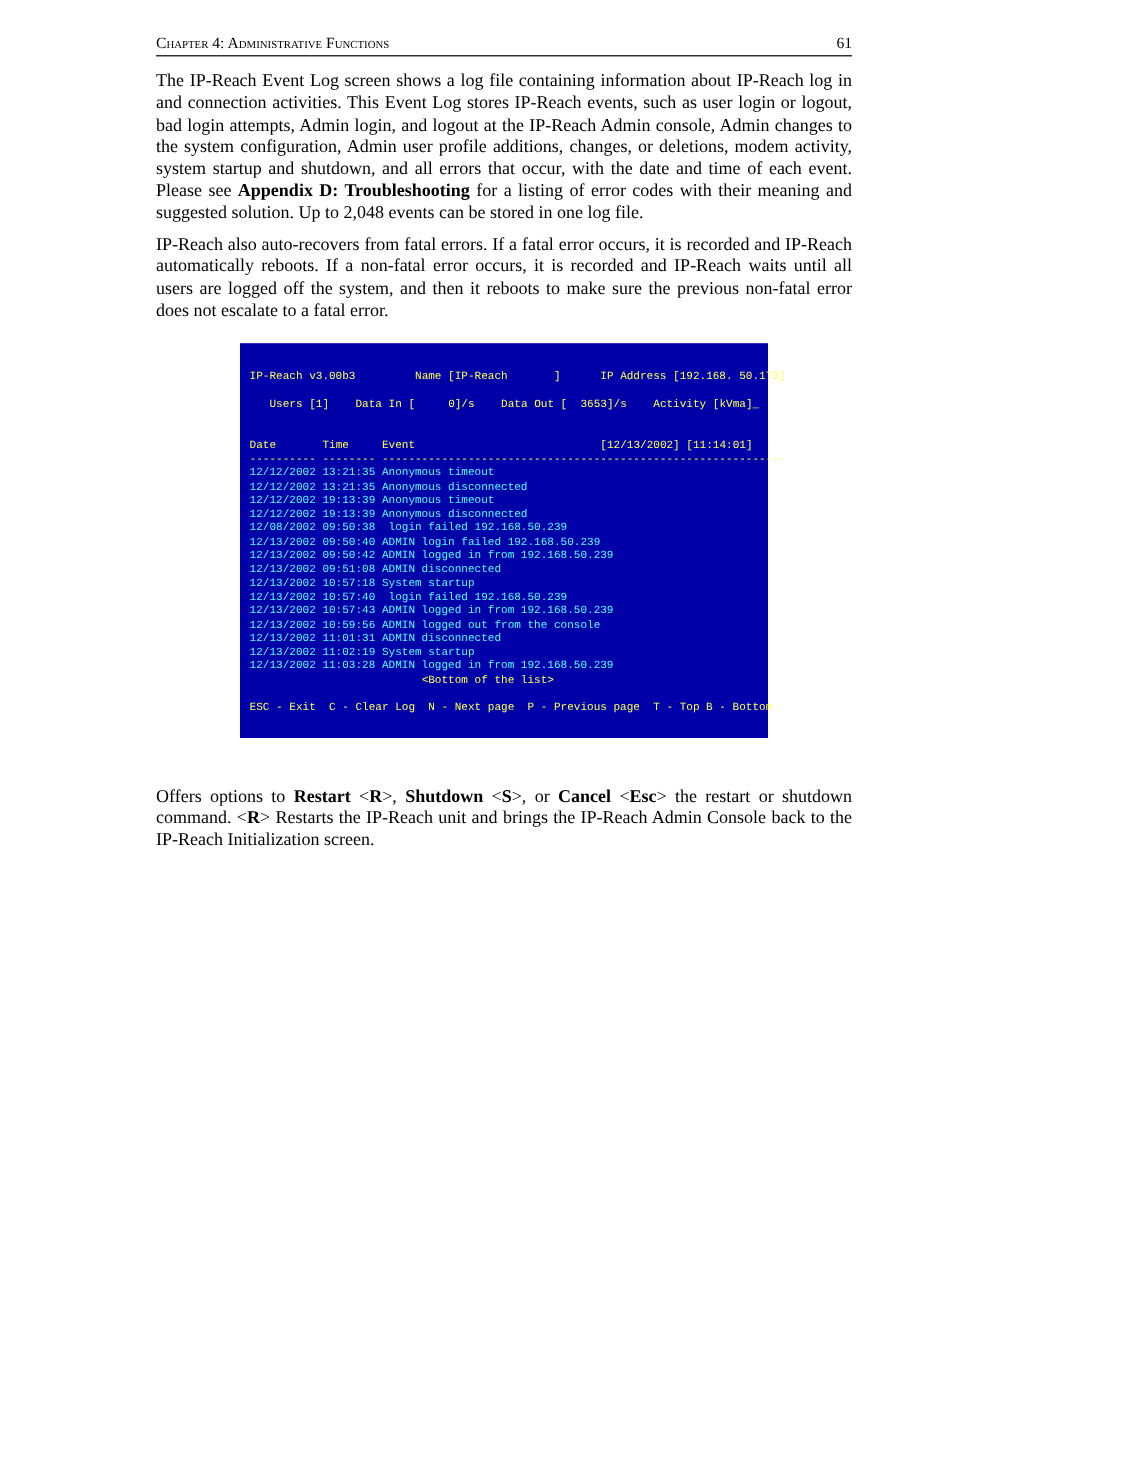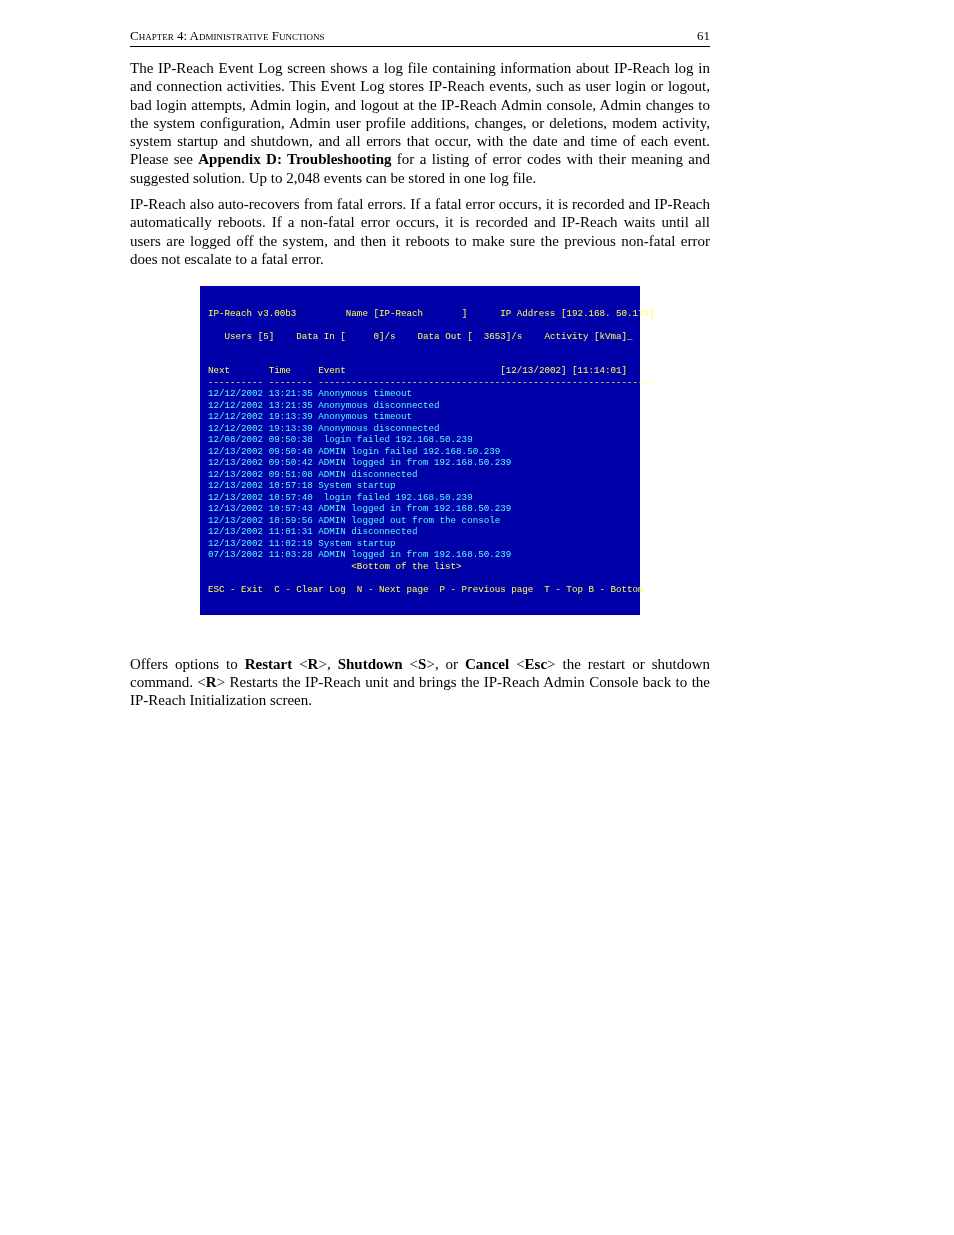--- a/index.html
+++ b/index.html
@@ -72,40 +72,40 @@
   <p class="body">
     <span>The IP-Reach Event Log screen shows a log file containing information about IP-Reach log in and connection activities. This Event Log stores IP-Reach events, such as user login or logout, bad login attempts, Admin login, and logout at the IP-Reach Admin console, Admin changes to the system configuration, Admin user profile additions, changes, or deletions, modem activity, system startup and shutdown, and all errors that occur, with the date and time of each event.  Please see </span><span class="appendix">Appendix D: Troubleshooting</span><span> for a listing of error codes with their meaning and suggested solution. Up to 2,048 events can be stored in one log file.</span>
   </p>
 
   <p class="body">IP-Reach also auto-recovers from fatal errors. If a fatal error occurs, it is recorded and IP-Reach automatically reboots. If a non-fatal error occurs, it is recorded and IP-Reach waits until all users are logged off the system, and then it reboots to make sure the previous non-fatal error does not escalate to a fatal error.</p>
 
   <div class="term">
     <div class="term-win">
 <span class="t-yellow"><span>IP-Reach v3.00b3</span>         <span>Name [IP-Reach       ]</span>      <span>IP Address [192.168. 50.173]</span></span>
 
-<span class="t-yellow">   <span>Users [5]</span>    <span>Data In [</span>     <span>0]/s</span>    <span>Data Out [  3653]/s</span>    <span>Activity [kVma]_</span></span>
+<span class="t-yellow">   <span>Users [1]</span>    <span>Data In [</span>     <span>0]/s</span>    <span>Data Out [  3653]/s</span>    <span>Activity [kVma]_</span></span>
 
 
-<span class="t-yellow"><span>Next</span>       <span>Time</span>     <span>Event</span>                            <span>[12/13/2002] [11:14:01]</span></span>
+<span class="t-yellow"><span>Date</span>       <span>Time</span>     <span>Event</span>                            <span>[12/13/2002] [11:14:01]</span></span>
 <span class="t-yellow">---------- -------- -------------------------------------------------------------</span>
 <span>12/12/2002 13:21:35 Anonymous timeout</span>
 <span>12/12/2002 13:21:35 Anonymous disconnected</span>
 <span>12/12/2002 19:13:39 Anonymous timeout</span>
 <span>12/12/2002 19:13:39 Anonymous disconnected</span>
 <span>12/08/2002 09:50:38  login failed 192.168.50.239</span>
 <span>12/13/2002 09:50:40 ADMIN login failed 192.168.50.239</span>
 <span>12/13/2002 09:50:42 ADMIN logged in from 192.168.50.239</span>
 <span>12/13/2002 09:51:08 ADMIN disconnected</span>
 <span>12/13/2002 10:57:18 System startup</span>
 <span>12/13/2002 10:57:40  login failed 192.168.50.239</span>
 <span>12/13/2002 10:57:43 ADMIN logged in from 192.168.50.239</span>
 <span>12/13/2002 10:59:56 ADMIN logged out from the console</span>
 <span>12/13/2002 11:01:31 ADMIN disconnected</span>
 <span>12/13/2002 11:02:19 System startup</span>
-<span>07/13/2002 11:03:28 ADMIN logged in from 192.168.50.239</span>
+<span>12/13/2002 11:03:28 ADMIN logged in from 192.168.50.239</span>
 <span class="t-yellow">                          <span>&lt;Bottom of the list&gt;</span></span>
 
 <span class="t-yellow">ESC - Exit  C - Clear Log  N - Next page  P - Previous page  T - Top B - Bottom</span>
     </div>
   </div>
 
 
   <p class="body">
     <span>Offers options to </span><span class="b">Restart</span><span> &lt;<span class="b">R</span>&gt;</span><span>, </span><span class="b">Shutdown</span><span> &lt;<span class="b">S</span>&gt;</span><span>, or </span><span class="b">Cancel</span><span> &lt;<span class="b">Esc</span>&gt;</span><span> the restart or shutdown command.  &lt;</span><span class="b">R</span><span>&gt; Restarts the IP-Reach unit and brings the IP-Reach Admin Console back to the IP-Reach Initialization screen.</span>
   </p>

